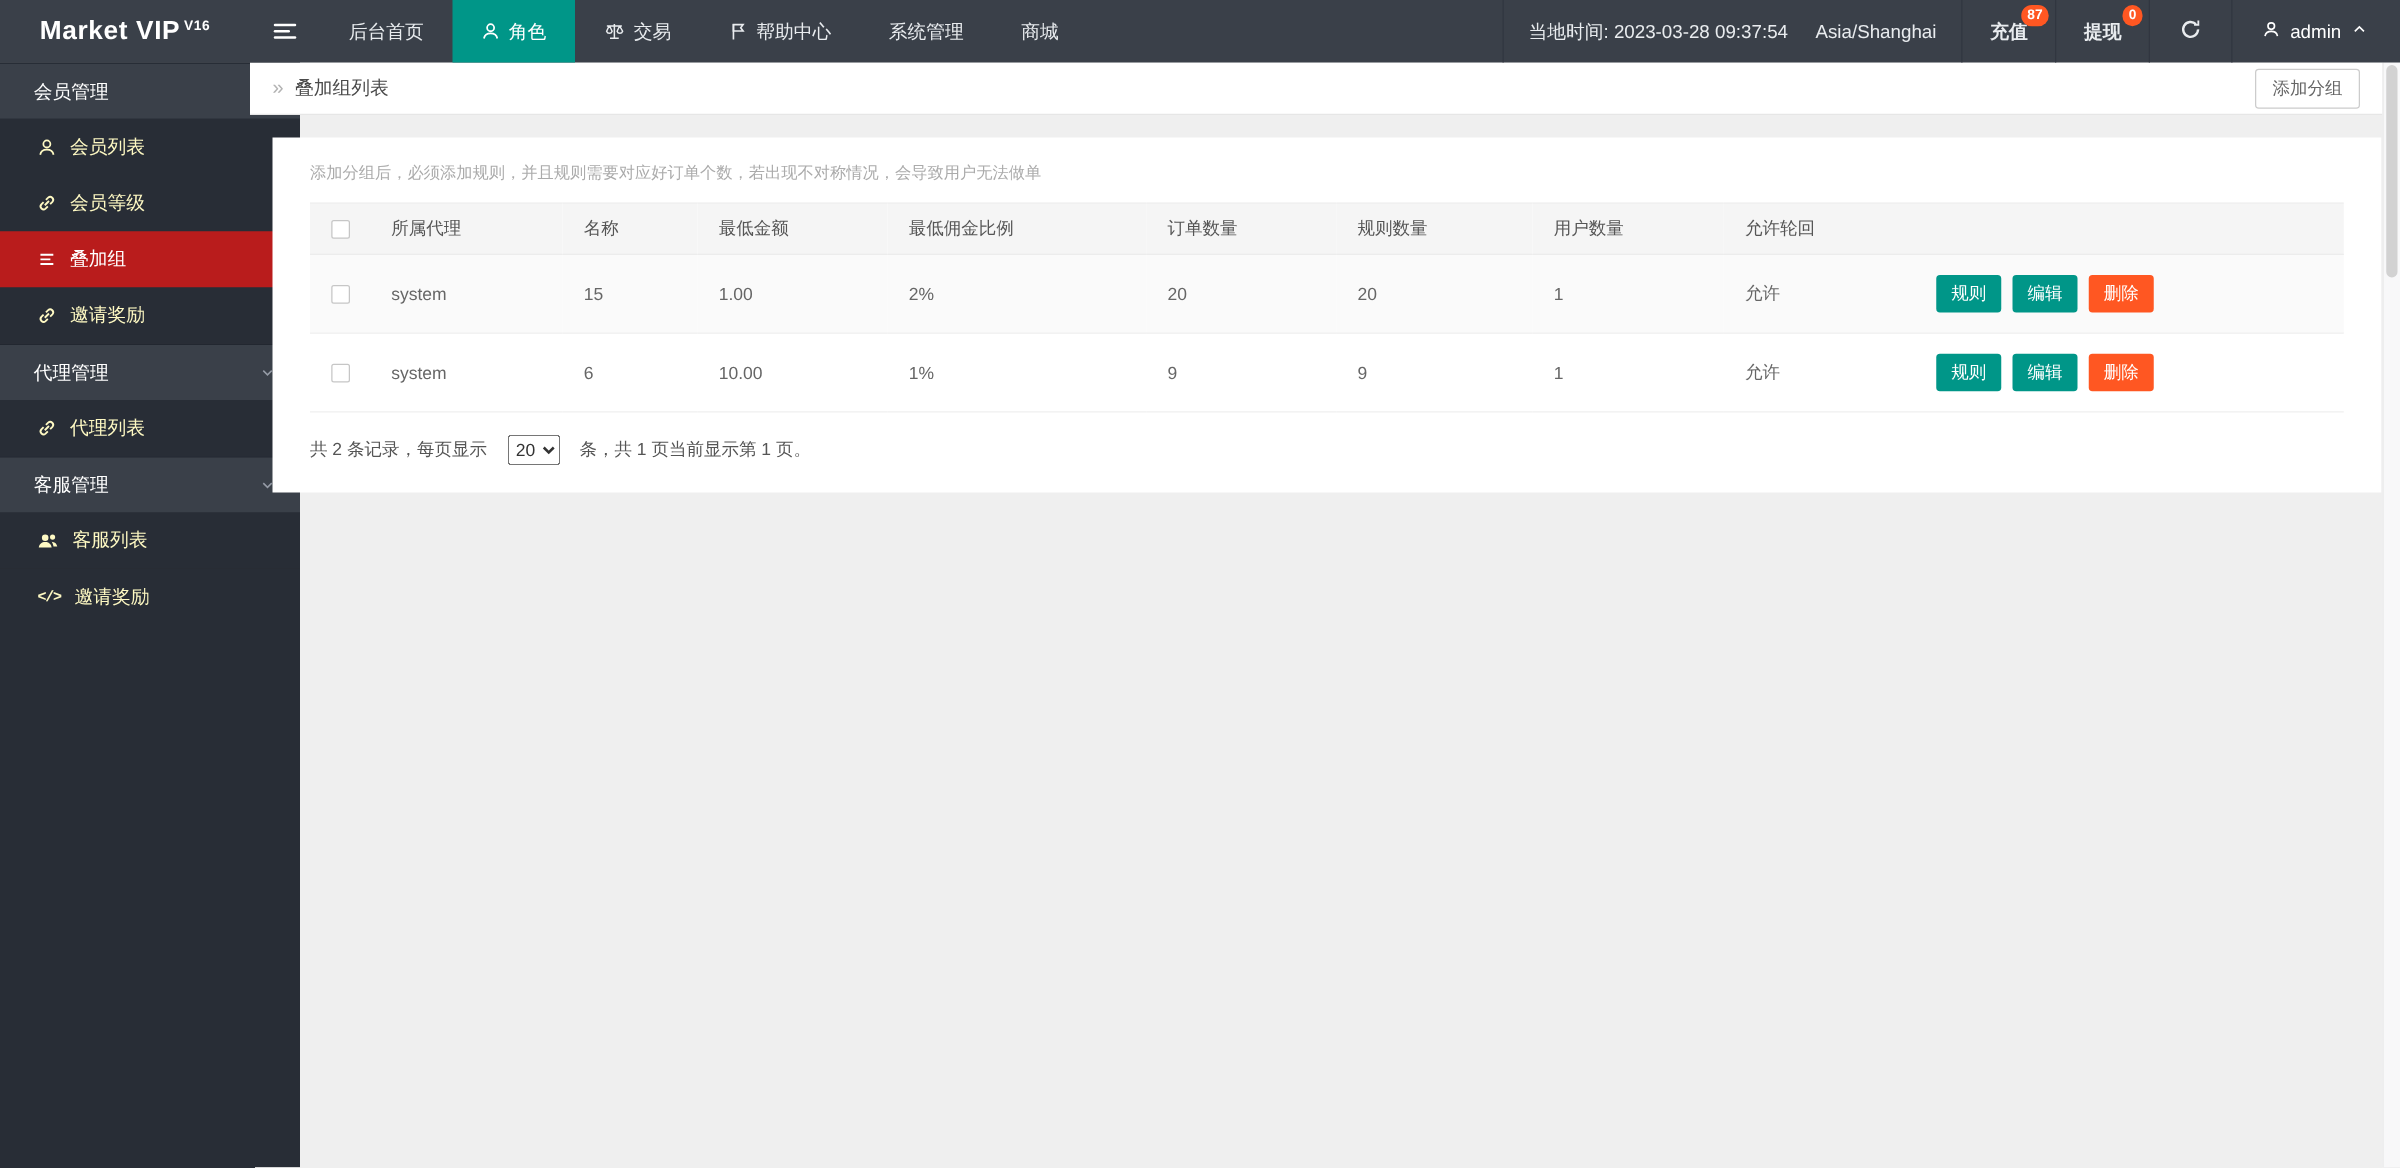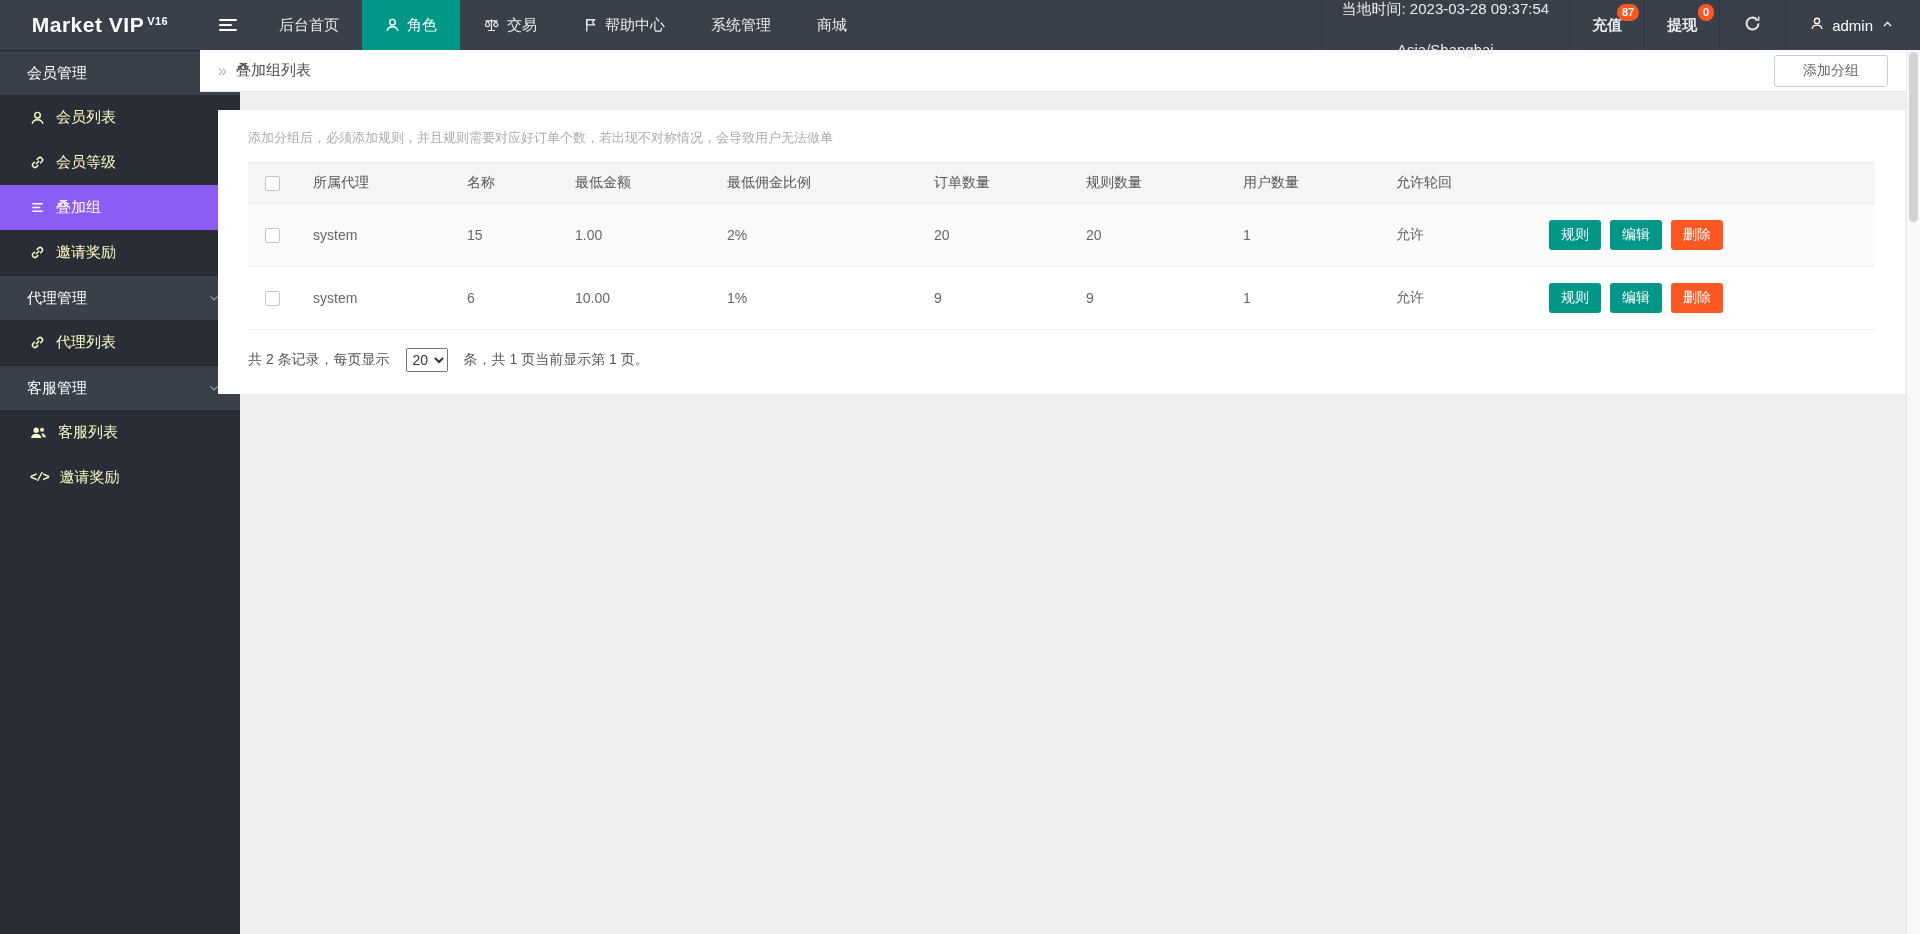--- a/index.html
+++ b/index.html
@@ -12,40 +12,40 @@
   .brand { width:200px; display:flex; align-items:center; justify-content:center; color:#fff; font-size:21px; font-weight:bold; letter-spacing:.5px; background:#3a4049; }
   .brand sup { font-size:11px; font-weight:bold; margin-left:3px; transform:translateY(-4px); }
   .nav-toggle { width:56px; display:flex; flex-direction:column; gap:3px; align-items:center; justify-content:center; cursor:pointer; }
   .nav-toggle i { display:block; width:18px; height:2px; background:#fff; border-radius:1px; }
   .nav-toggle i:nth-child(2) { width:13px; align-self:flex-start; margin-left:19px; }
   .nav-items { display:flex; align-items:stretch; }
   .nav-item { display:flex; align-items:center; gap:7px; padding:0 23px; font-size:15px; color:#e9ecef; cursor:pointer; }
   .nav-item.active { background:#009688; color:#fff; }
   .nav-item svg { display:block; }
   .nav-right { margin-left:auto; display:flex; align-items:stretch; font-size:15px; }
-  .nav-block { display:flex; align-items:center; padding:0 20px; border-left:1px solid #313640; gap:22px;flex-direction:column; }
+  .nav-block { display:flex; align-items:center; padding:0 20px; border-left:1px solid #313640; gap:22px; }
   .nav-chip { position:relative; display:flex; align-items:center; padding:0 22px; border-left:1px solid #313640; cursor:pointer;font-weight:bold; }
   .badge { position:absolute; top:4px; right:5px; background:#ff5722; color:#fff; font-size:11px; line-height:1; padding:3px 5px; min-width:10px; text-align:center; border-radius:9px; }
   .refresh-block { display:flex; align-items:center; padding:0 24px; border-left:1px solid #313640; cursor:pointer; }
   .admin-block { display:flex; align-items:center; gap:8px; padding:0 26px 0 24px; border-left:1px solid #313640; cursor:pointer; color:#fff; }
 
   
   .sidebar { position:absolute; top:50px; left:0; width:240px; height:884px; background:#282d36; }
   .side-header { height:45px; display:flex; align-items:center; padding:0 20px 0 27px; background:#3a4049; color:#fff; font-size:15px; border-top:1px solid #222730; cursor:pointer; }
   .side-header .chev { margin-left:auto; color:#959ba6; display:flex; }
   .side-item { height:45px; display:flex; align-items:center; gap:11px; padding-left:30px; background:#282d36; color:#fef9c3; font-size:15px; cursor:pointer; }
   .side-item svg { display:block; flex:0 0 auto; }
-  .side-item.active { background:#8b5cf6; color:#fff; }
+  .side-item.active { background:#b91c1c; color:#fff; }
   .code-glyph { font-family:"Liberation Mono","DejaVu Sans Mono",monospace; font-size:12px; font-weight:bold; letter-spacing:-1px; }
 
   
   .crumbbar { position:absolute; top:50px; left:200px; width:1706px; height:42px; background:#fff; border-bottom:1px solid #e6e6e6; display:flex; align-items:center; padding:0 18px; }
   .crumb-icon { color:#b3b3b3; font-size:16px; }
   .crumb-title { margin-left:9px; font-size:15px; color:#4a4a4a; }
-  .add-btn { margin-left:auto; background:#fff; border:1px solid #ccc; color:#666; font-size:14px; padding:6px 28px; border-radius:3px; cursor:pointer; font-family:inherit; }
+  .add-btn { margin-left:auto; background:#fff; border:1px solid #ccc; color:#666; font-size:14px; padding:6px 13px; border-radius:3px; cursor:pointer; font-family:inherit; }
 
   
   .card { position:absolute; top:110px; left:218px; width:1687px; background:#fff; padding:16px 30px 22px; }
   .hint { color:#ababab; font-size:13px; margin:3px 0 15px; }
   table { width:100%; border-collapse:collapse; table-layout:fixed; font-size:14px; color:#666; }
   thead tr { background:#f5f5f5; }
   th { font-weight:normal; text-align:left; color:#555; padding:11px 6px 11px 17px; border-top:1px solid #ececec; border-bottom:1px solid #ececec; white-space:nowrap; }
   td { padding:16px 6px 16px 17px; border-bottom:1px solid #f0f0f0; white-space:nowrap; }
   tbody tr:nth-child(odd) { background:#fafafa; }
   .cb { width:15px; height:15px; border:1px solid #c6c6c6; border-radius:2px; background:#fff; cursor:pointer; }

